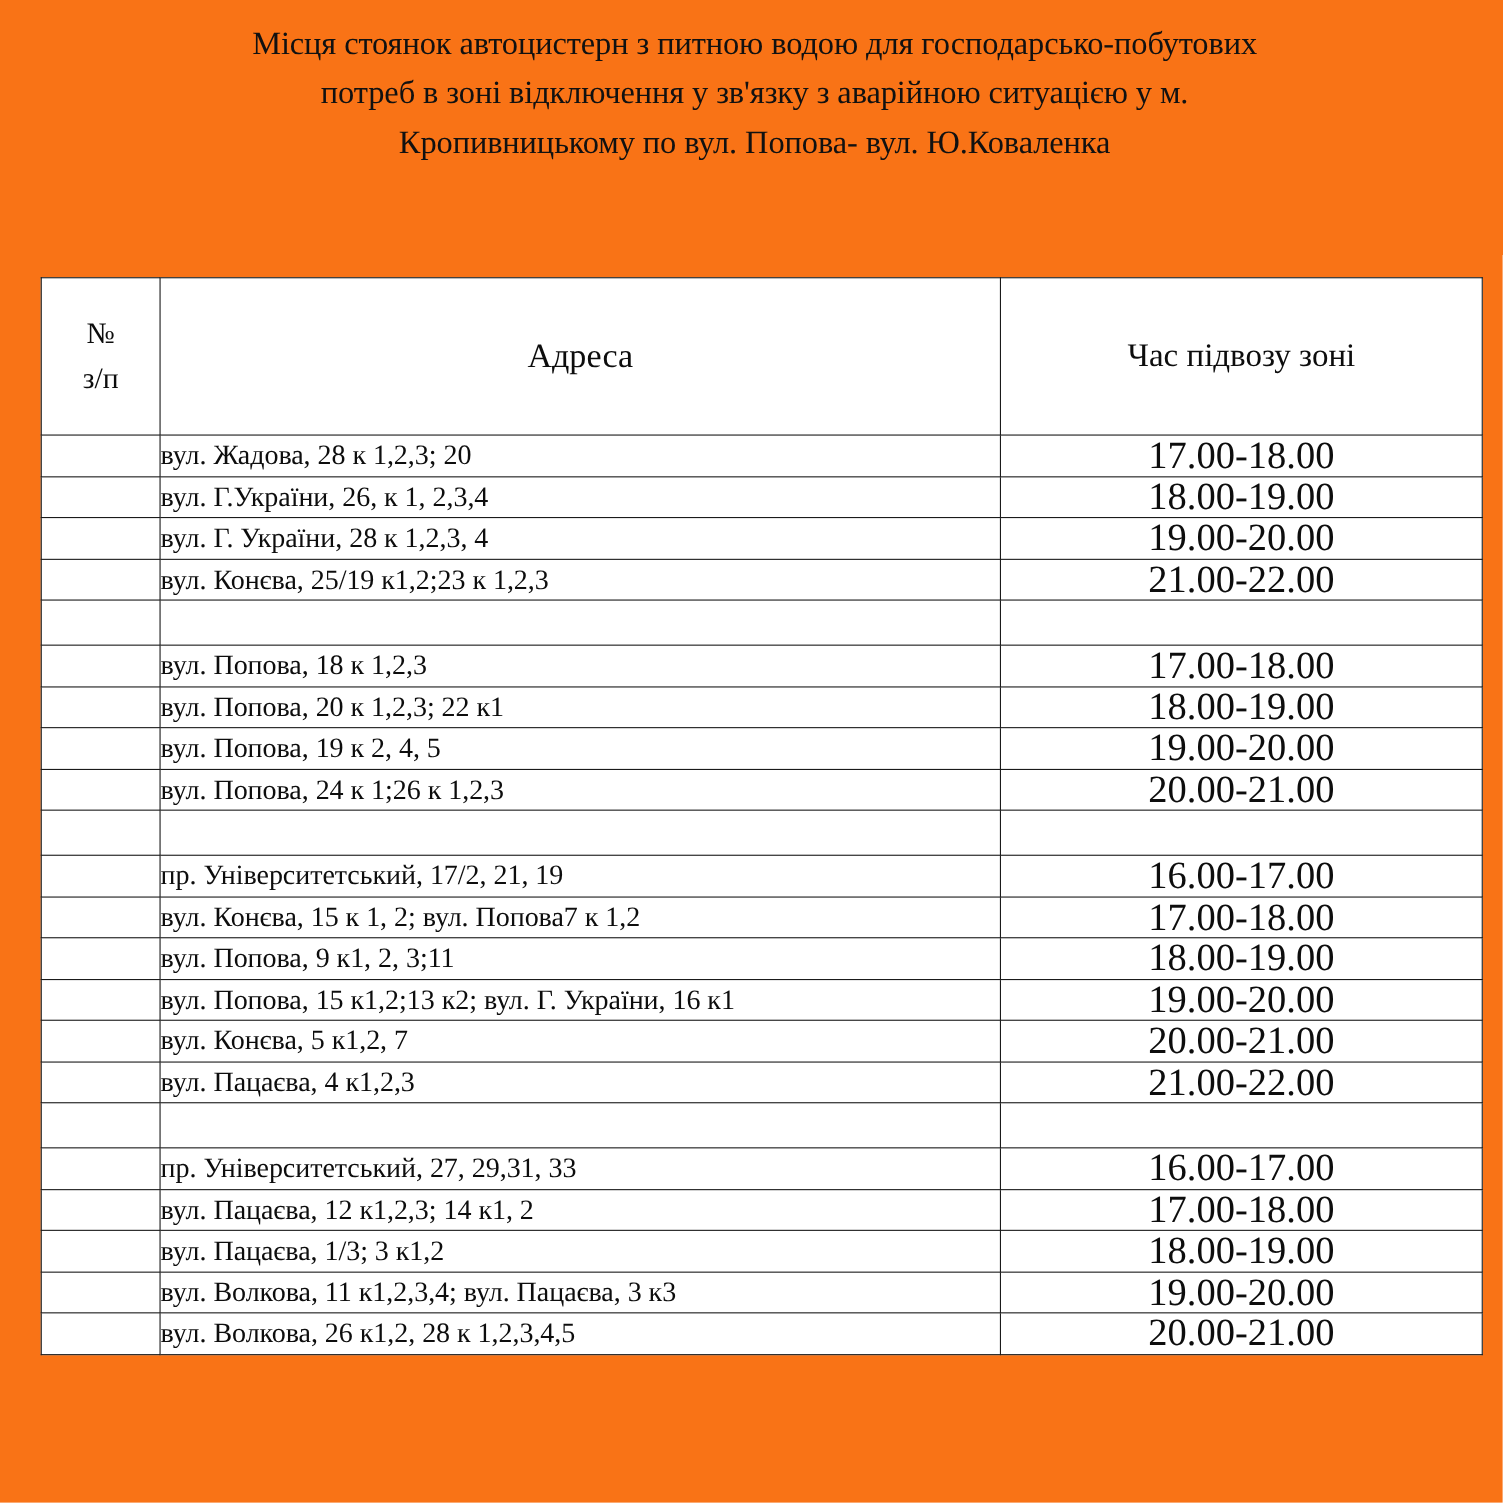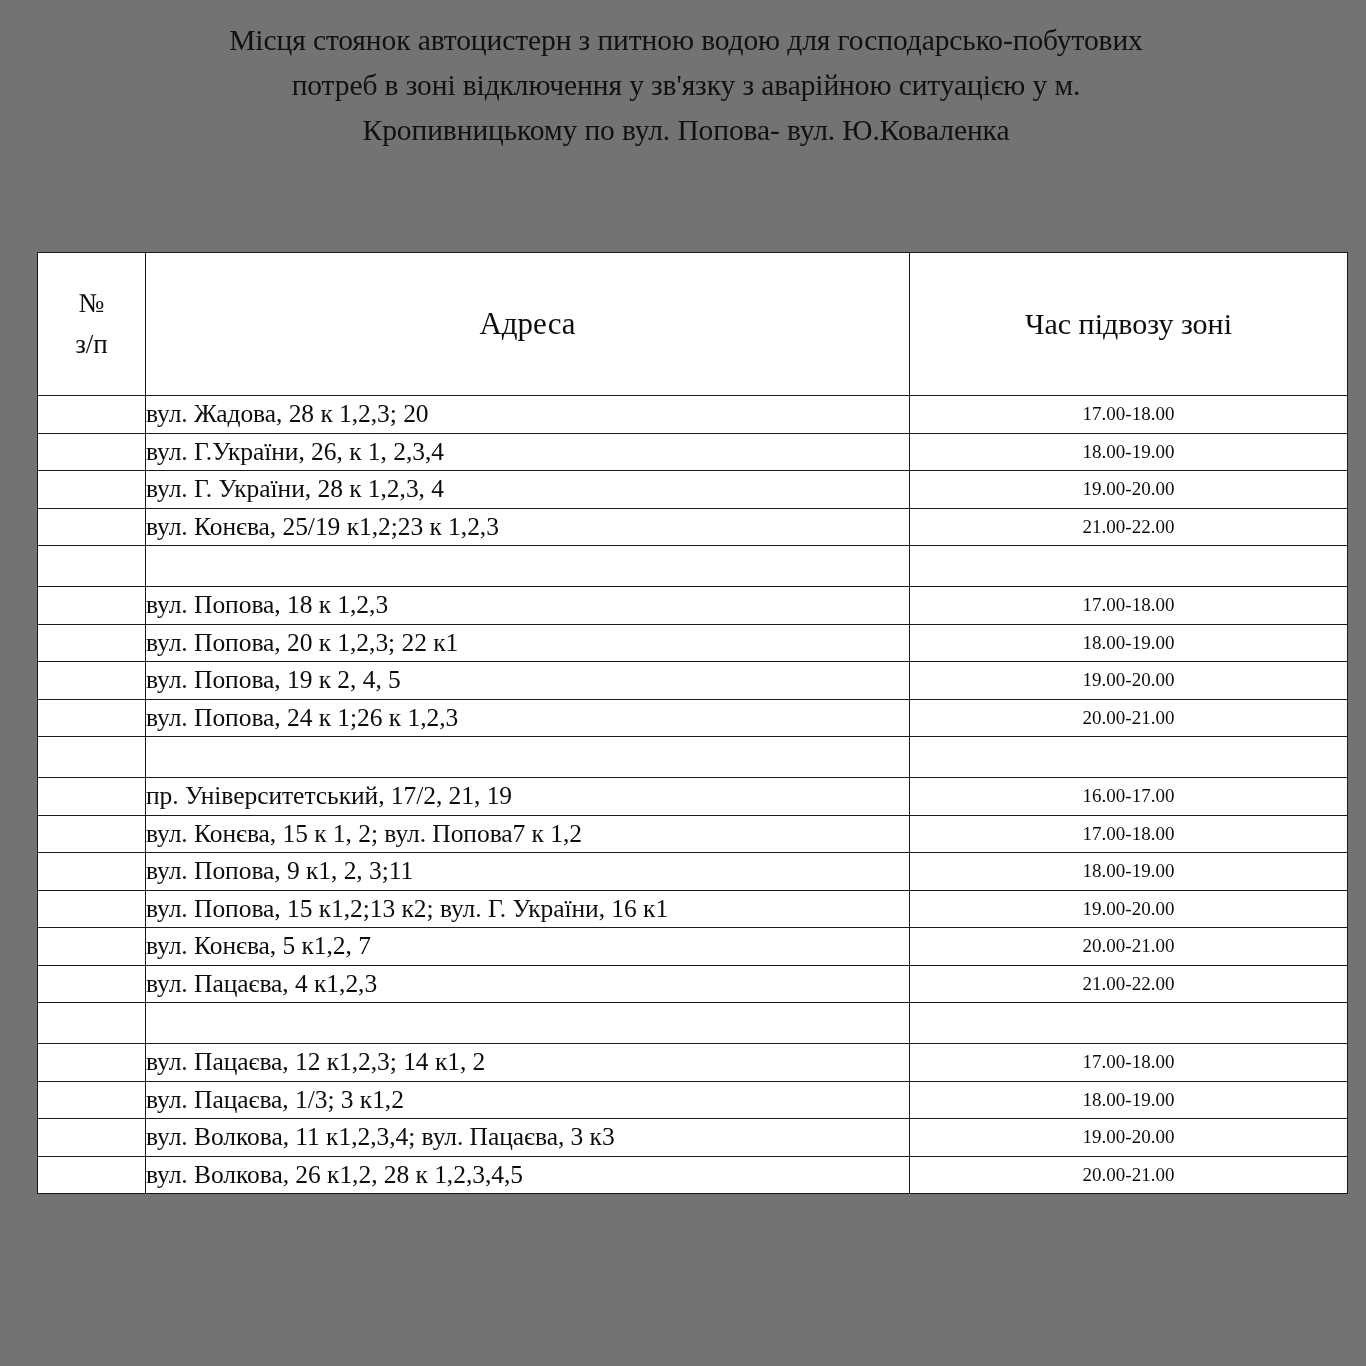--- a/index.html
+++ b/index.html
@@ -14,21 +14,21 @@
     overflow: hidden;
     font-family: "Liberation Serif", "DejaVu Serif", serif;
     color: #0d0d0d;
     -webkit-font-smoothing: antialiased;
   }
 
   .page {
     position: relative;
     width: 1366px;
     height: 1366px;
-    background: #737373;
+    background: #f97316;
   }
 
   
   .doc-title {
     position: absolute;
     left: 96px;
     top: 18px;
     width: 1180px;
     text-align: center;
     font-size: 29.5px;
@@ -96,21 +96,21 @@
   td.cell-addr {
     text-align: left;
     padding-left: 14px;
     font-size: 25.5px;
     line-height: 30px;
     white-space: nowrap;
     letter-spacing: -0.05px;
   }
   td.cell-time {
     text-align: center;
-    font-size: 19px;
+    font-size: 35px;
     line-height: 30px;
     white-space: nowrap;
   }
   td.cell-blank { font-size: 25.5px; }
 </style>
 </head>
 <body>
 
 <div class="page">
 
@@ -218,20 +218,25 @@
             <td class="cell-addr">вул. Пацаєва, 4 к1,2,3</td>
             <td class="cell-time">21.00-22.00</td>
           </tr>
           <tr class="spacer-row">
             <td class="cell-num cell-blank"></td>
             <td class="cell-addr cell-blank"></td>
             <td class="cell-time cell-blank"></td>
           </tr>
           <tr class="data-row">
             <td class="cell-num"></td>
+            <td class="cell-addr">пр. Університетський, 27, 29,31, 33</td>
+            <td class="cell-time">16.00-17.00</td>
+          </tr>
+          <tr class="data-row">
+            <td class="cell-num"></td>
             <td class="cell-addr">вул. Пацаєва, 12 к1,2,3; 14 к1, 2</td>
             <td class="cell-time">17.00-18.00</td>
           </tr>
           <tr class="data-row">
             <td class="cell-num"></td>
             <td class="cell-addr">вул. Пацаєва, 1/3; 3 к1,2</td>
             <td class="cell-time">18.00-19.00</td>
           </tr>
           <tr class="data-row">
             <td class="cell-num"></td>

